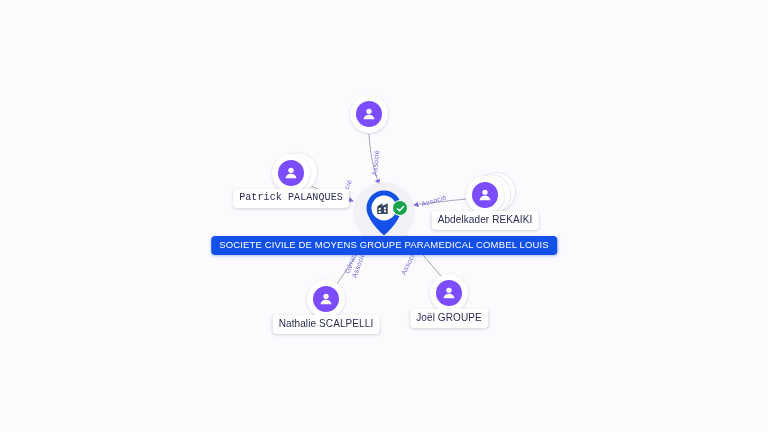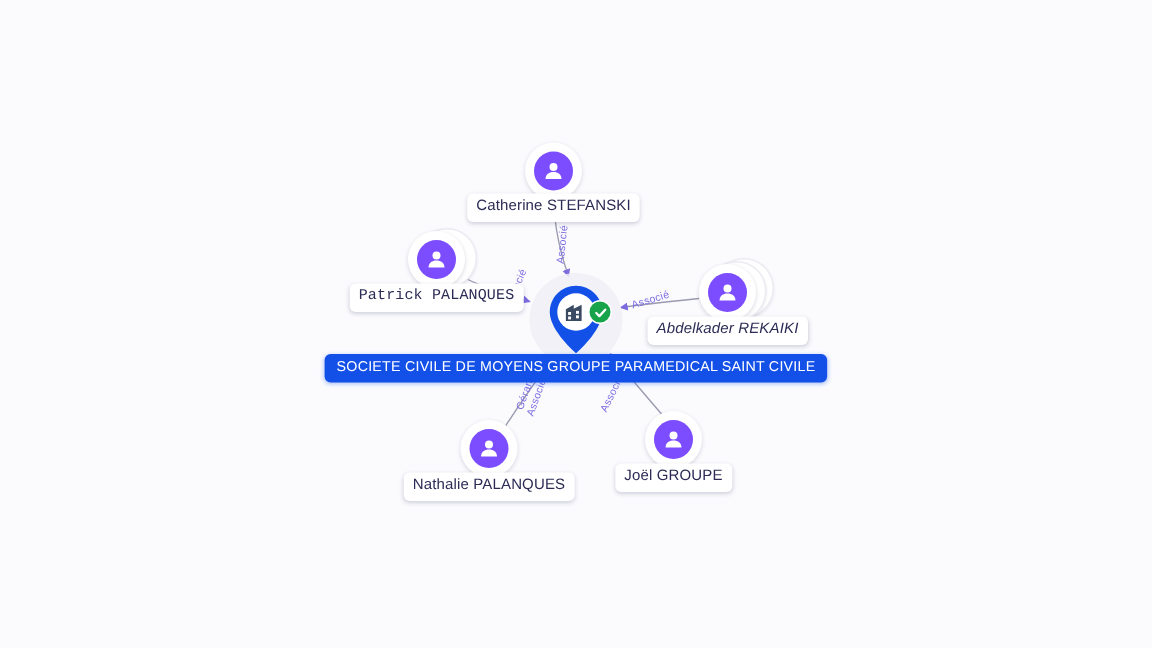--- a/index.html
+++ b/index.html
@@ -195,21 +195,20 @@
   <div class="person-node" style="left:369px; top:114px;">
     <div class="avatar-ring">
       <div class="avatar-circle">
         <svg width="16" height="16" viewBox="0 0 24 24" fill="#ffffff">
           <circle cx="12" cy="8" r="4"></circle>
           <path d="M4 20c0-4.4 3.6-7 8-7s8 2.6 8 7z"></path>
         </svg>
       </div>
     </div>
   </div>
-  <div class="node-label" style="left:369px; top:129px;">Catherine STEFANSKI</div>
 
   <div class="person-node" style="left:291px; top:173px;">
     <div class="stack-card" style="left:-13px; top:-21px;"></div>
     <div class="avatar-ring">
       <div class="avatar-circle">
         <svg width="16" height="16" viewBox="0 0 24 24" fill="#ffffff">
           <circle cx="12" cy="8" r="4"></circle>
           <path d="M4 20c0-4.4 3.6-7 8-7s8 2.6 8 7z"></path>
         </svg>
       </div>
@@ -222,33 +221,33 @@
     <div class="stack-card" style="left:-14px; top:-21px;"></div>
     <div class="avatar-ring">
       <div class="avatar-circle">
         <svg width="16" height="16" viewBox="0 0 24 24" fill="#ffffff">
           <circle cx="12" cy="8" r="4"></circle>
           <path d="M4 20c0-4.4 3.6-7 8-7s8 2.6 8 7z"></path>
         </svg>
       </div>
     </div>
   </div>
-  <div class="node-label" style="left:485px; top:211px;font-style:italic;">Abdelkader REKAIKI</div>
+  <div class="node-label" style="left:485px; top:211px;">Abdelkader REKAIKI</div>
 
   <div class="person-node" style="left:326px; top:299px;">
     <div class="avatar-ring">
       <div class="avatar-circle">
         <svg width="16" height="16" viewBox="0 0 24 24" fill="#ffffff">
           <circle cx="12" cy="8" r="4"></circle>
           <path d="M4 20c0-4.4 3.6-7 8-7s8 2.6 8 7z"></path>
         </svg>
       </div>
     </div>
   </div>
-  <div class="node-label" style="left:326px; top:315px;">Nathalie PALANQUES</div>
+  <div class="node-label" style="left:326px; top:315px;">Nathalie SCALPELLI</div>
 
   <div class="person-node" style="left:449px; top:293px;">
     <div class="avatar-ring">
       <div class="avatar-circle">
         <svg width="16" height="16" viewBox="0 0 24 24" fill="#ffffff">
           <circle cx="12" cy="8" r="4"></circle>
           <path d="M4 20c0-4.4 3.6-7 8-7s8 2.6 8 7z"></path>
         </svg>
       </div>
     </div>
@@ -270,15 +269,15 @@
         <rect x="12" y="15" width="2.6" height="2.6" fill="#ffffff"></rect>
       </svg>
     </div>
     <div class="verified-badge">
       <svg width="9" height="9" viewBox="0 0 24 24" fill="none" stroke="#ffffff" stroke-width="4" stroke-linecap="round" stroke-linejoin="round">
         <path d="M4 12.5 L9.5 18 L20 6.5"></path>
       </svg>
     </div>
   </div>
 
-  <div class="company-label" style="left:384px; top:236px;">SOCIETE CIVILE DE MOYENS GROUPE PARAMEDICAL SAINT CIVILE</div>
+  <div class="company-label" style="left:384px; top:236px;">SOCIETE CIVILE DE MOYENS GROUPE PARAMEDICAL COMBEL LOUIS</div>
 
 </div>
 
 </body></html>

